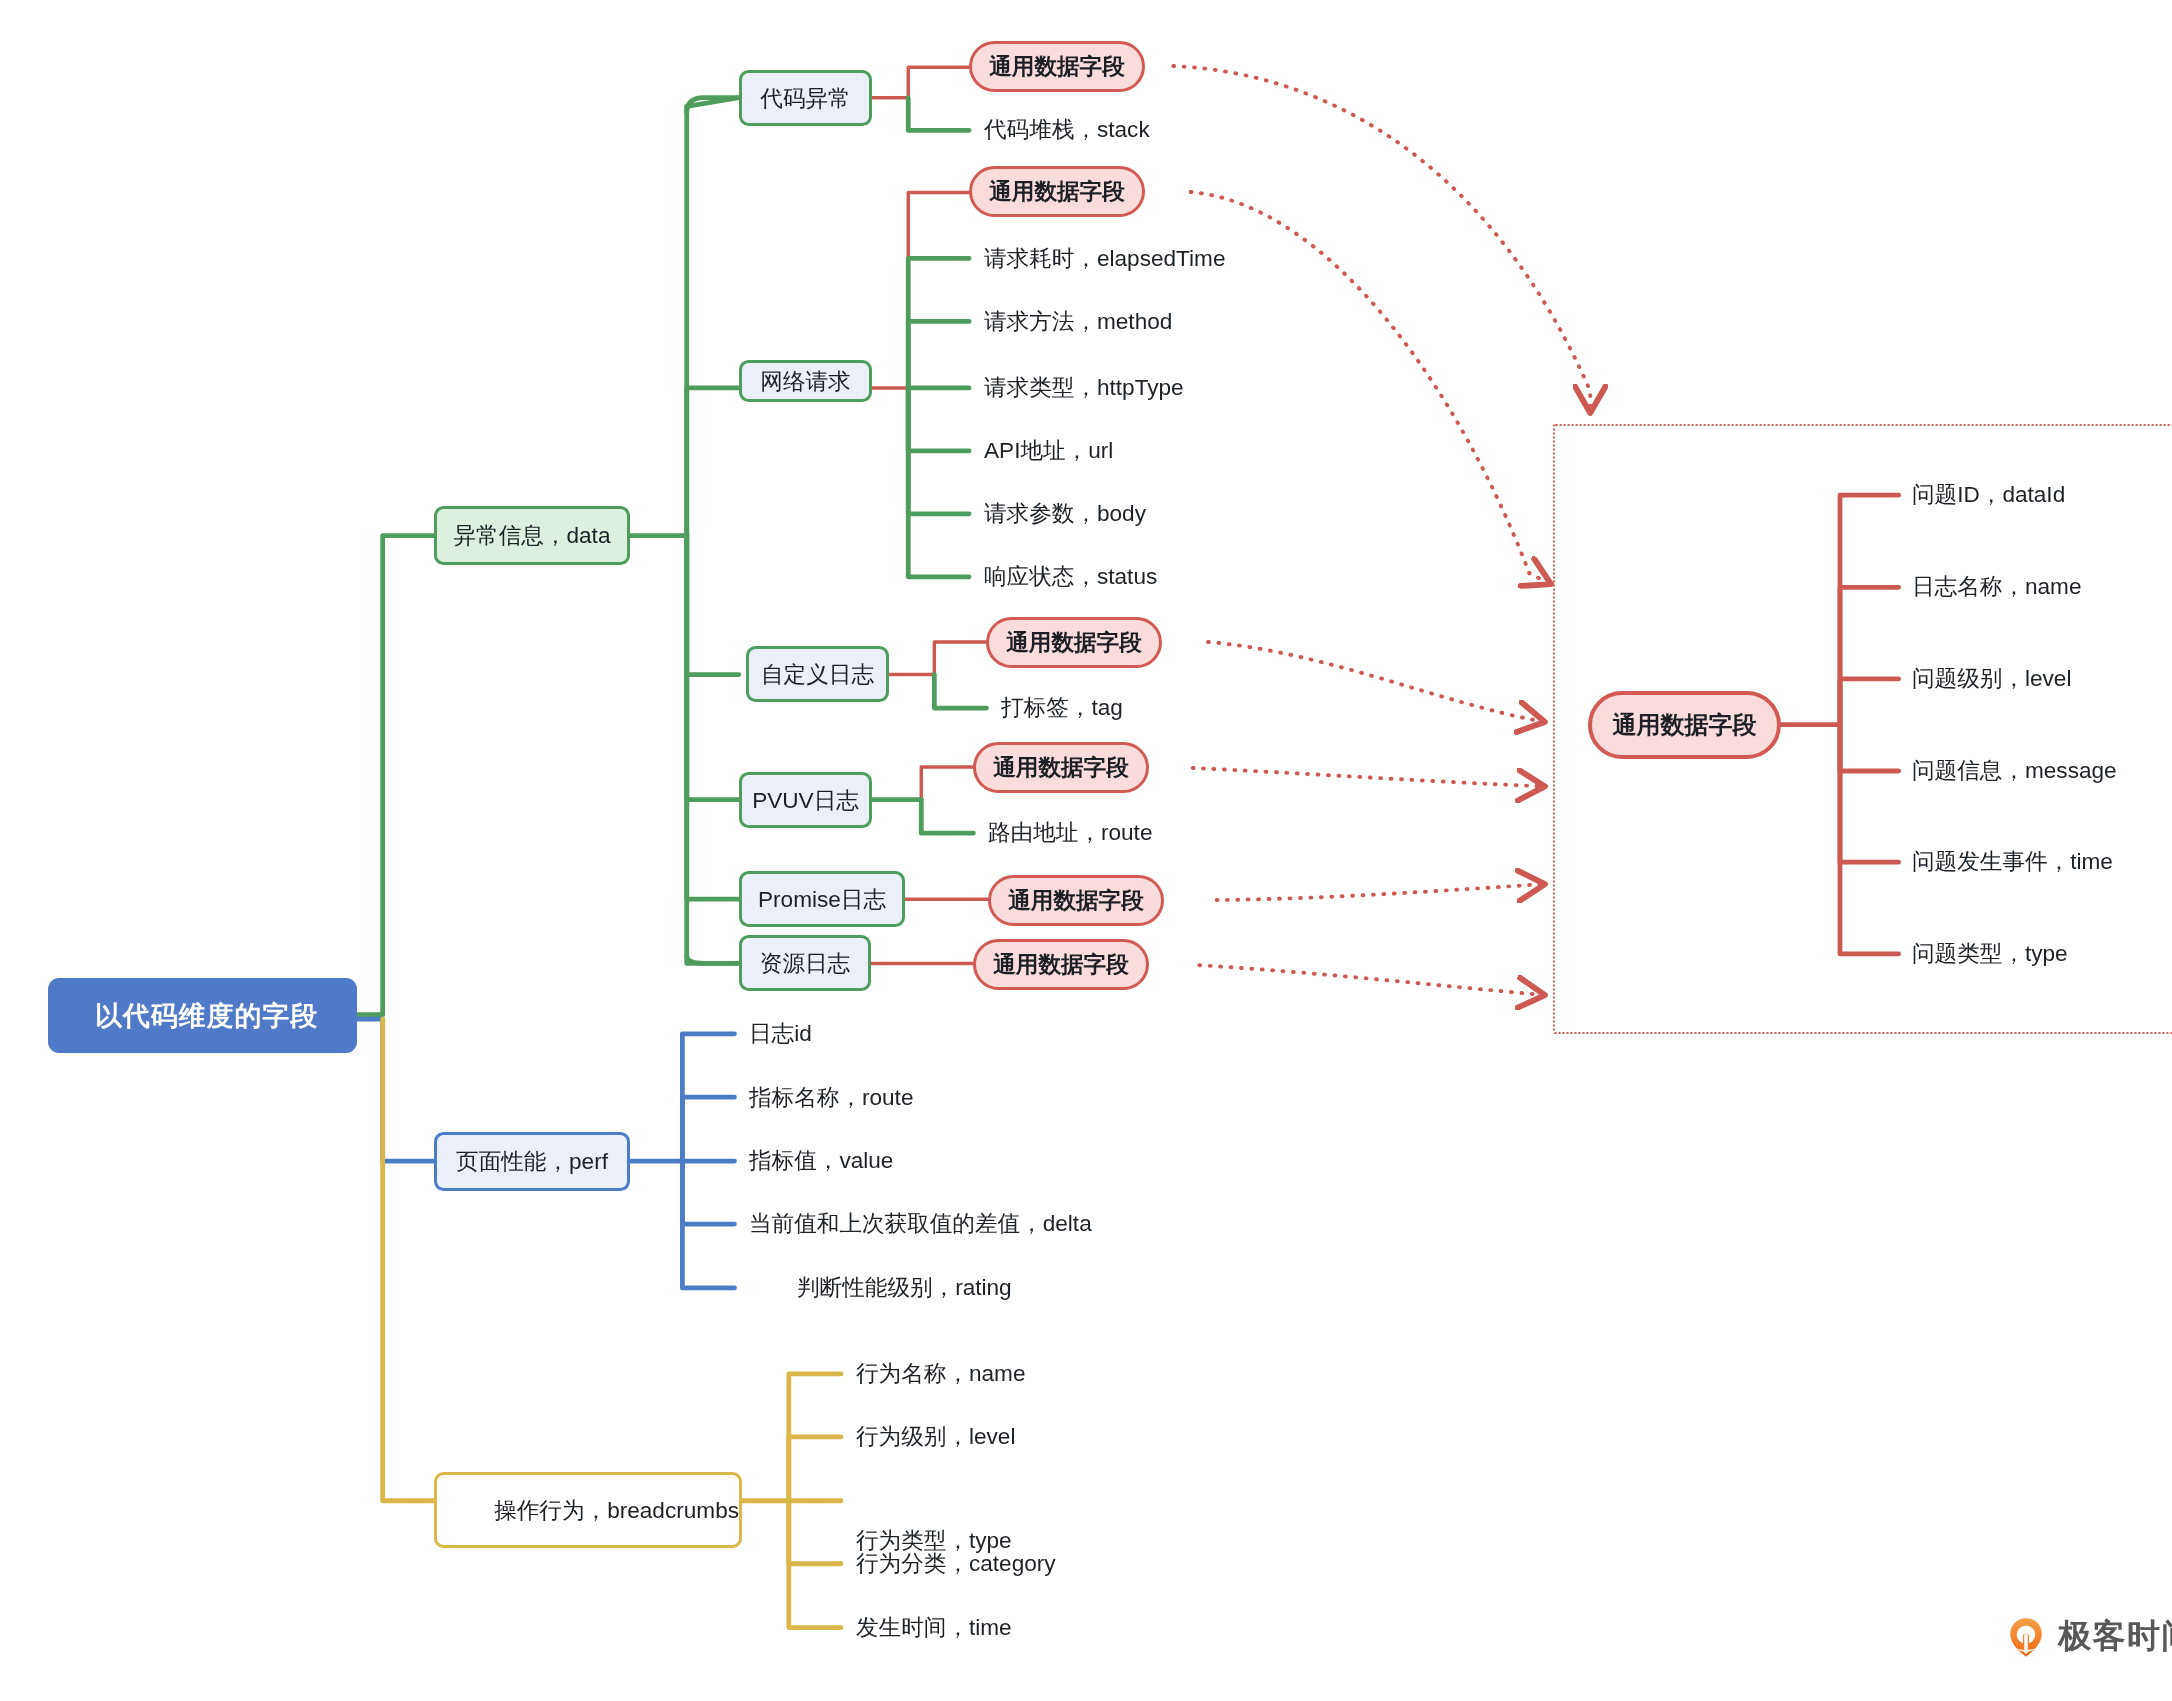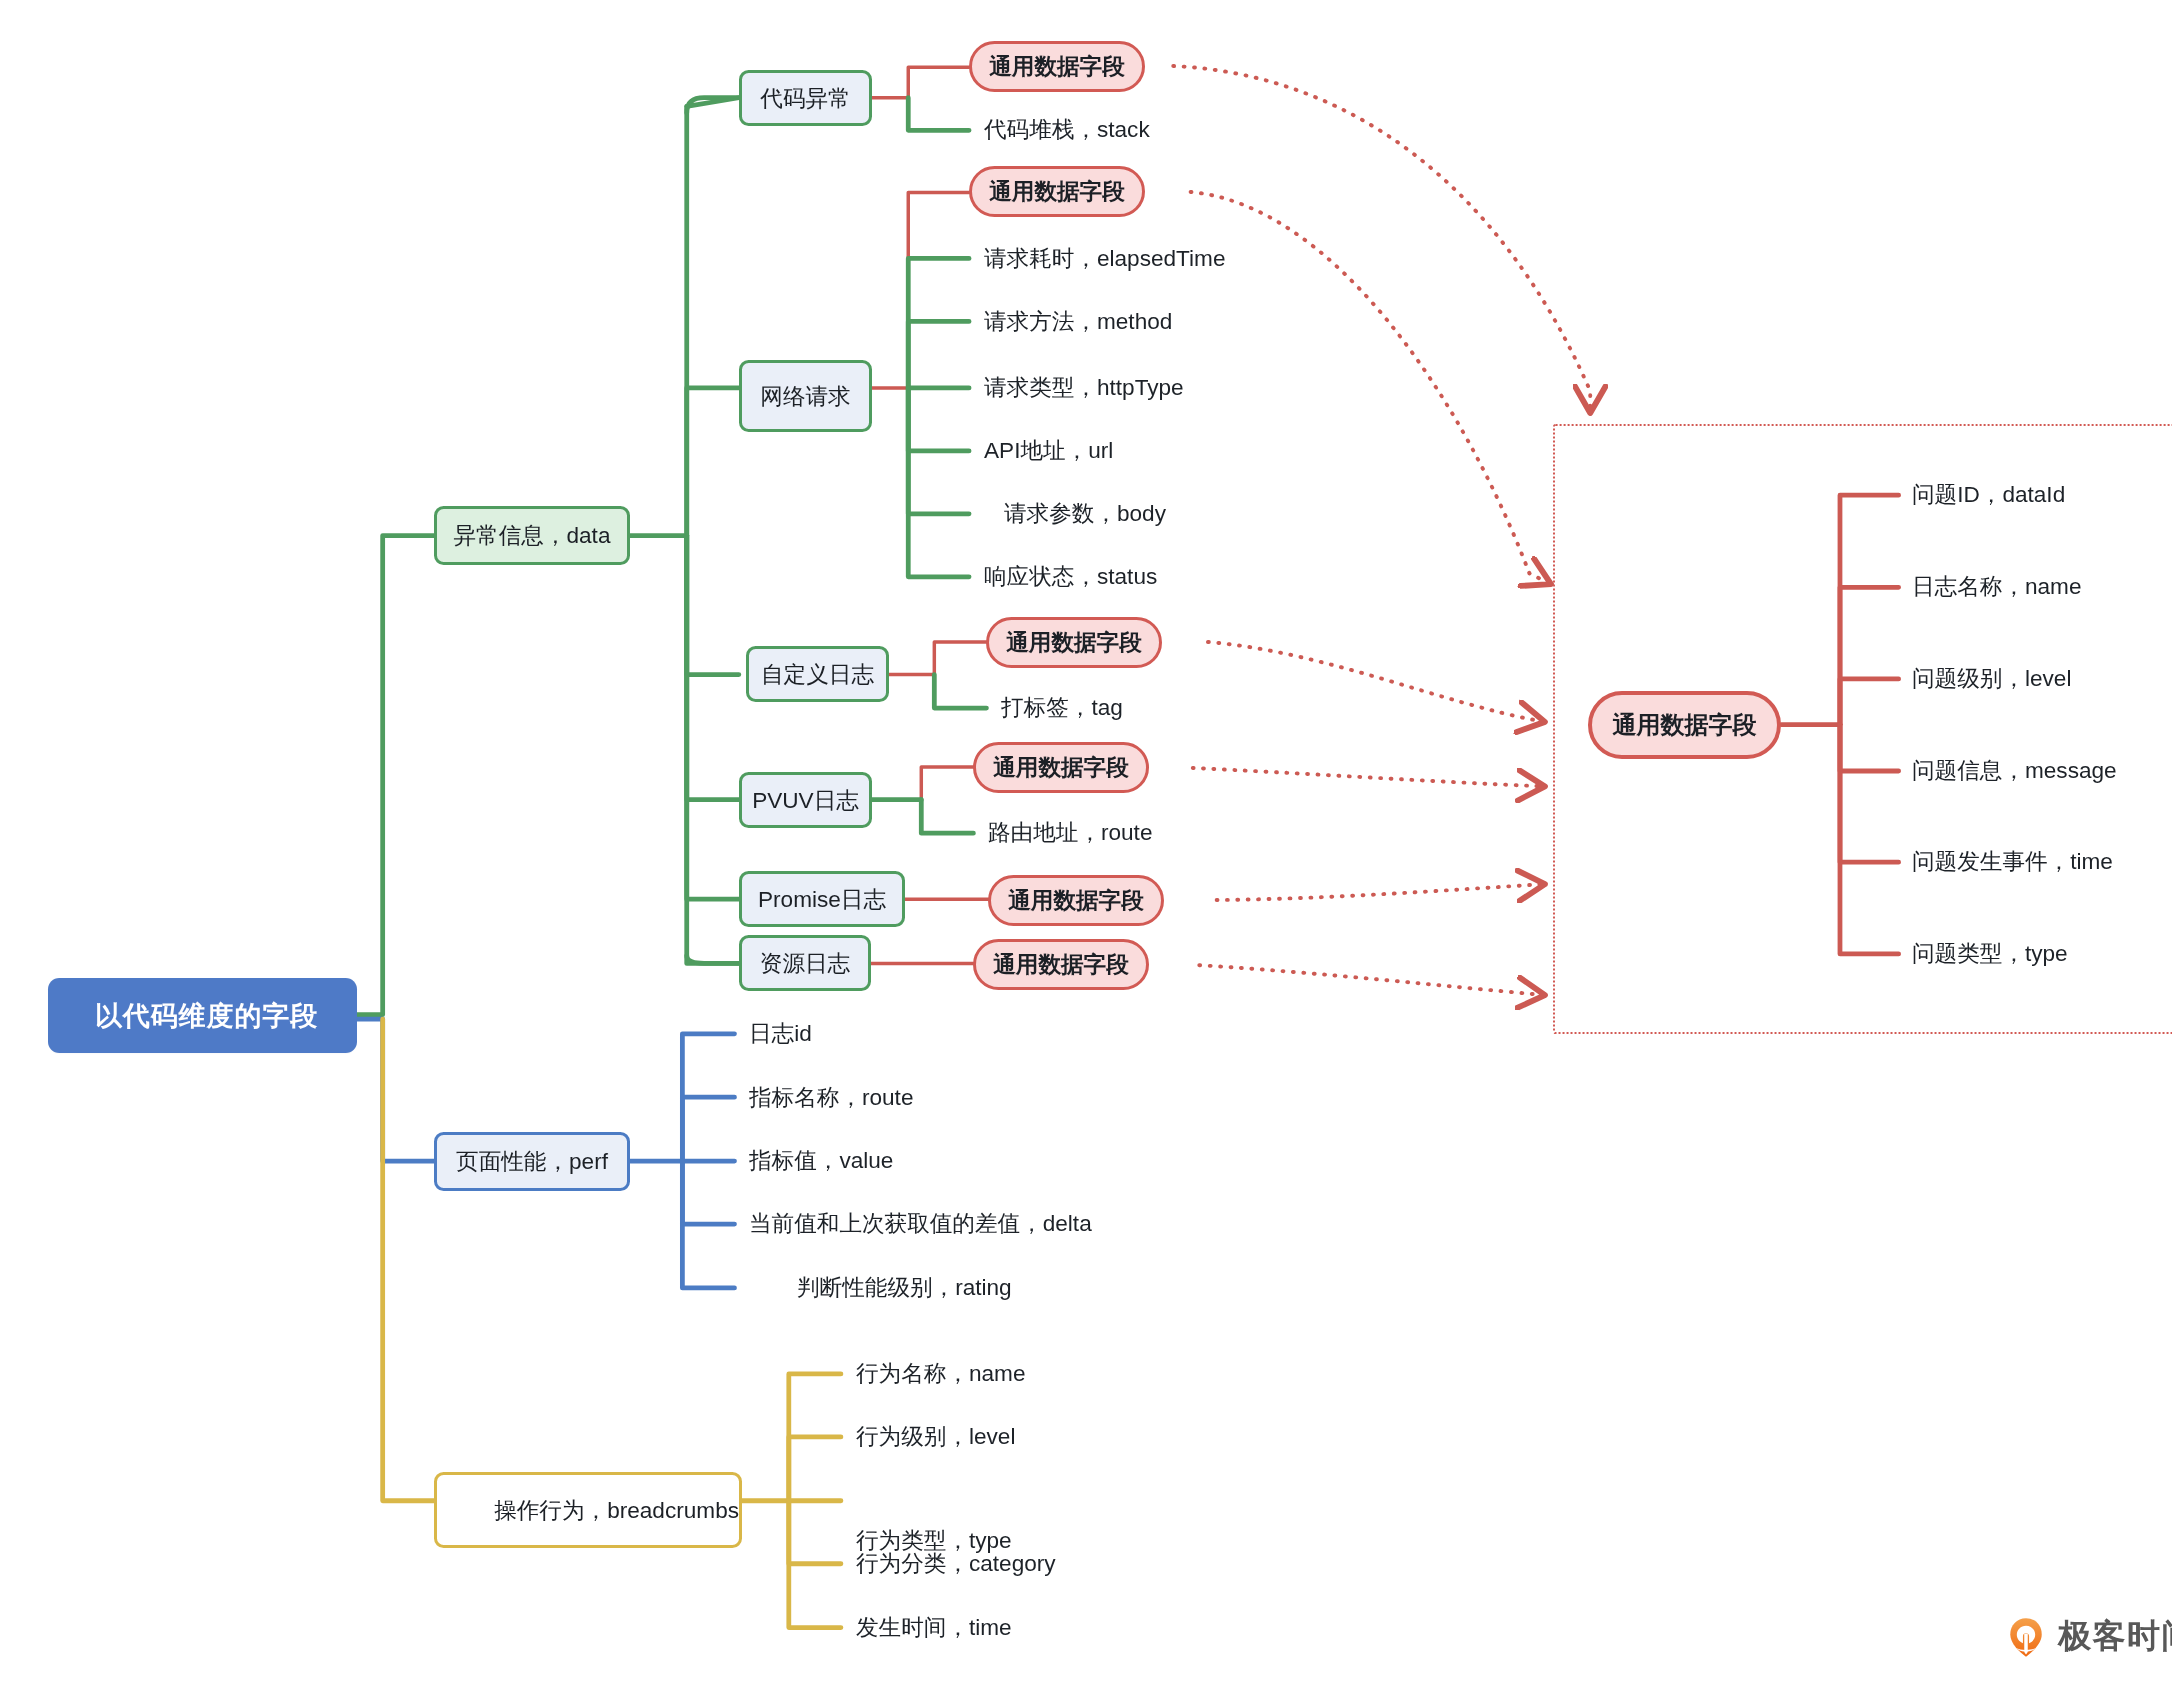--- a/index.html
+++ b/index.html
@@ -163,21 +163,21 @@
     <span>页面性能，perf</span>
   </div>
 
   <div class="node onode" style="left:434px;top:1472px;width:308px;height:76px;justify-content:flex-end;">
     <span>操作行为，breadcrumbs</span>
   </div>
 
   <div class="node gnode" style="left:739px;top:70px;width:133px;height:56px;">
     <span>代码异常</span>
   </div>
-  <div class="node gnode" style="left:739px;top:360px;width:133px;height:72px;">
+  <div class="node gnode" style="left:739px;top:360px;width:133px;height:42px;">
     <span>网络请求</span>
   </div>
   <div class="node gnode" style="left:739px;top:646px;width:143px;height:56px;margin-left:7px;">
     <span>自定义日志</span>
   </div>
   <div class="node gnode" style="left:739px;top:772px;width:133px;height:56px;">
     <span>PVUV日志</span>
   </div>
   <div class="node gnode" style="left:739px;top:871px;width:166px;height:56px;">
     <span>Promise日志</span>
@@ -204,21 +204,21 @@
   <div class="node pill" style="left:973px;top:939px;width:176px;height:51px;">
     <span>通用数据字段</span>
   </div>
 
   <div class="leaf" style="left:984px;top:119px;">代码堆栈，stack</div>
 
   <div class="leaf" style="left:984px;top:248px;">请求耗时，elapsedTime</div>
   <div class="leaf" style="left:984px;top:311px;">请求方法，method</div>
   <div class="leaf" style="left:984px;top:377px;">请求类型，httpType</div>
   <div class="leaf" style="left:984px;top:440px;">API地址，url</div>
-  <div class="leaf" style="left:984px;top:503px;margin-left:20px;">请求参数，body</div>
+  <div class="leaf" style="left:984px;top:503px;">请求参数，body</div>
   <div class="leaf" style="left:984px;top:566px;">响应状态，status</div>
 
   <div class="leaf" style="left:1001px;top:697px;">打标签，tag</div>
   <div class="leaf" style="left:988px;top:822px;">路由地址，route</div>
 
   <div class="leaf" style="left:749px;top:1023px;">日志id</div>
   <div class="leaf" style="left:749px;top:1087px;">指标名称，route</div>
   <div class="leaf" style="left:749px;top:1150px;">指标值，value</div>
   <div class="leaf" style="left:749px;top:1213px;">当前值和上次获取值的差值，delta</div>
   <div class="leaf" style="left:749px;top:1277px;margin-left:48px;">判断性能级别，rating</div>

